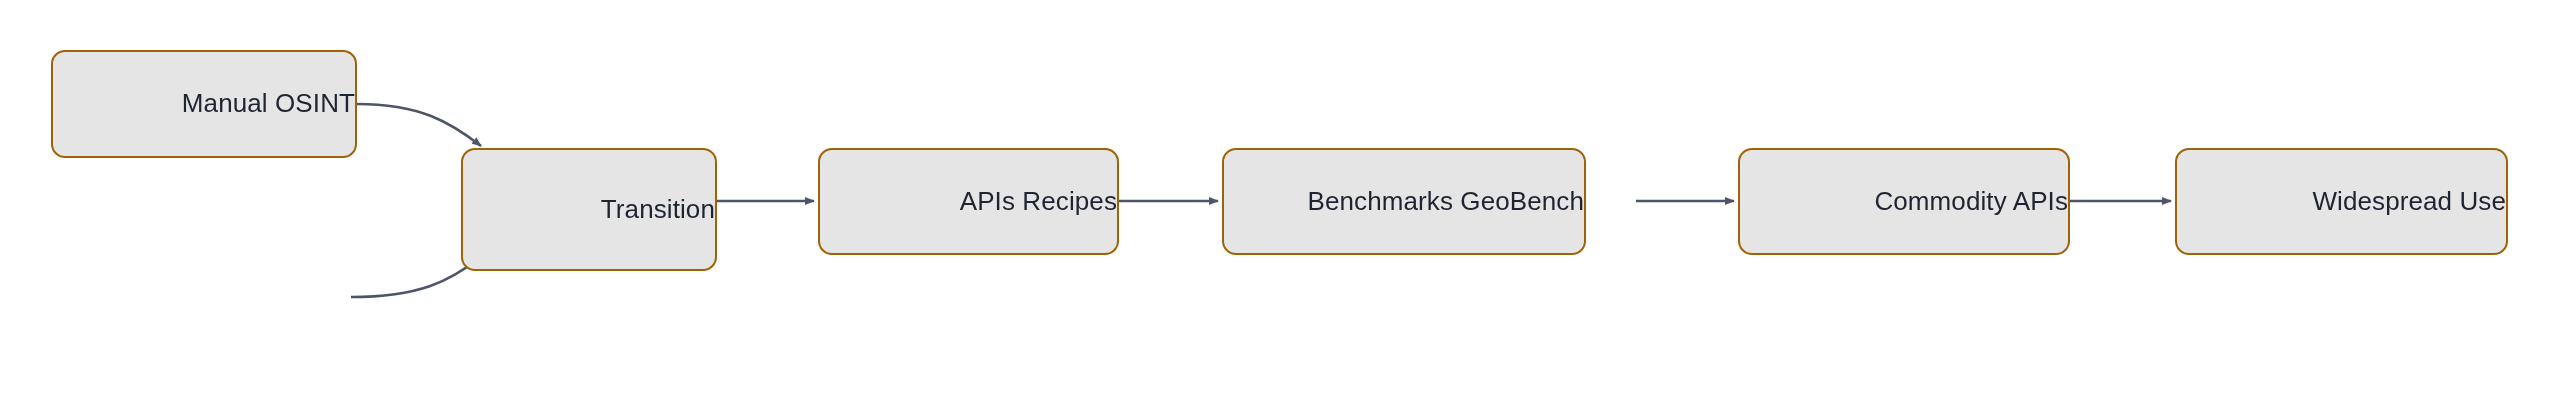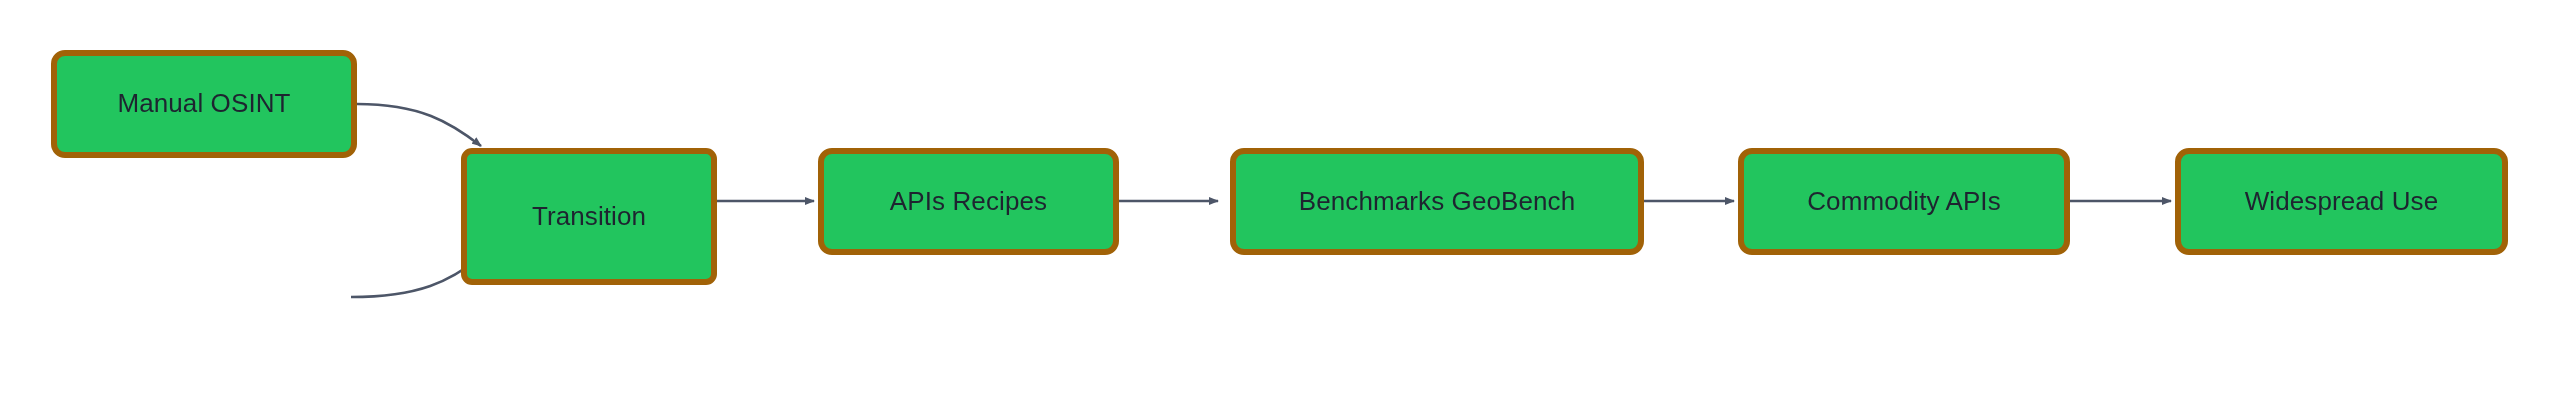--- a/index.html
+++ b/index.html
@@ -21,43 +21,43 @@
     position: absolute;
     left: 0;
     top: 0;
     width: 2560px;
     height: 404px;
     pointer-events: none;
   }
   .flow-node {
     position: absolute;
     box-sizing: border-box;
-    background: #22c55e;
-    border: 6px solid #a16207;
+    background: #e5e5e5;
+    border: 2px solid #a16207;
     border-radius: 14px;
     display: flex;
     align-items: center;
-    justify-content: center;
+    justify-content: flex-end;
     z-index: 2;
   }
   .flow-node-label {
     font-size: 26px;
     line-height: 1.2;
     color: #1e2430;
     letter-spacing: 0.1px;
     white-space: nowrap;
     text-align: center;
     font-weight: 400;
   }
   
   #node-manual-osint   { left: 51px;   top: 50px;  width: 306px; height: 108px; }
   #node-closed-saas    { left: 61px;   top: 244px; width: 290px; height: 106px; }
-  #node-transition     { left: 461px;  top: 148px; width: 256px; height: 137px; border-radius: 11px; }
+  #node-transition     { left: 461px;  top: 148px; width: 256px; height: 123px; }
   #node-open-recipes   { left: 818px;  top: 148px; width: 301px; height: 107px; }
-  #node-benchmarks     { left: 1222px; top: 148px; width: 414px; height: 107px; margin-left: 8px; }
+  #node-benchmarks     { left: 1222px; top: 148px; width: 364px; height: 107px; }
   #node-commodity-apis { left: 1738px; top: 148px; width: 332px; height: 107px; }
   #node-widespread-use { left: 2175px; top: 148px; width: 333px; height: 107px; }
 </style>
 </head>
 <body>
 
 <div id="diagram-canvas">
 
   <svg id="edge-layer" viewBox="0 0 2560 404" width="2560" height="404" xmlns="http://www.w3.org/2000/svg">
     <defs>

